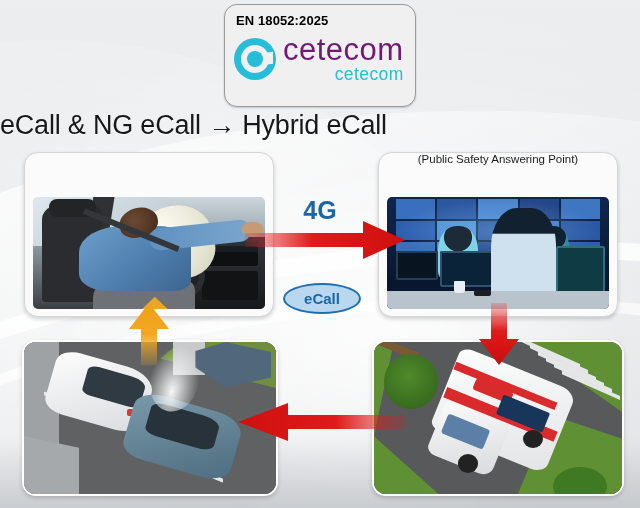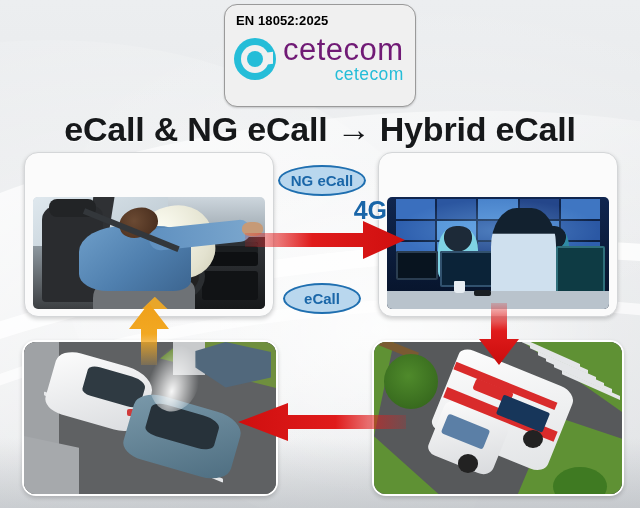--- a/index.html
+++ b/index.html
@@ -45,22 +45,22 @@
       border-radius:50%;background:#f0f0f0;}
   .c-mark::after{content:"";position:absolute;left:13px;top:13px;width:16px;height:16px;
       border-radius:50%;background:#25bdd8;}
   .c-gap{position:absolute;right:3px;top:15px;width:19px;height:12px;background:#f0f0f0;
       transform:skewY(-7deg);}
   .c-words{margin-left:7px;line-height:1;}
   .w-cetecom{font-size:31px;color:#701a75;letter-spacing:.5px;font-weight:400;}
   .w-adv{font-size:17.5px;color:#25bdd8;letter-spacing:.4px;text-align:right;margin-top:1px;}
 
   
-  #heading{position:absolute;left:0;right:0;top:110px;text-align:center;
-      font-size:34px;font-weight:bold;color:#16181a;letter-spacing:-.2px;
+  #heading{position:absolute;left:0;right:0;top:110px;
+      font-size:27px;font-weight:normal;color:#16181a;letter-spacing:-.2px;
       text-shadow:0 1px 1px rgba(255,255,255,.8);}
 
   
   .card{position:absolute;background:#fbfbfb;border:1px solid #d4d6d8;border-radius:14px;
       box-shadow:0 2px 4px rgba(0,0,0,.18);}
   #card-ivs{left:24px;top:152px;width:248px;height:163px;}
   #card-psap{left:378px;top:152px;width:238px;height:163px;}
   #card-crash{left:22px;top:340px;width:252px;height:152px;background:#555;border:2px solid #fff;overflow:hidden;}
   #card-amb{left:372px;top:340px;width:248px;height:152px;background:#555;border:2px solid #fff;overflow:hidden;}
   .card-title{text-align:center;font-weight:bold;font-size:15px;color:#1a1c1e;padding-top:5px;line-height:1.05;}
@@ -166,22 +166,22 @@
   .am-light{position:absolute;left:40%;top:28%;width:16%;height:8%;background:#d92b2b;border-radius:3px;transform:rotate(22deg);}
   .am-win{position:absolute;left:50%;top:40%;width:20%;height:14%;background:#17365a;border-radius:2px;transform:rotate(22deg);}
   .am-wind{position:absolute;left:28%;top:52%;width:18%;height:14%;background:#5b7fa6;border-radius:3px;transform:rotate(22deg);}
   .am-wheel{position:absolute;width:8%;height:12%;background:#222;border-radius:50%;}
 
   
   .pill{position:absolute;border:2px solid #1f6fb0;background:#b9d7ee;border-radius:50%;
       color:#1a66a8;font-weight:bold;display:flex;align-items:center;justify-content:center;}
   #pill-ng{left:278px;top:165px;width:84px;height:27px;font-size:15px;}
   #pill-ec{left:283px;top:283px;width:74px;height:27px;font-size:15px;justify-content:center;}
-  .gtxt{position:absolute;color:#1a66a8;font-weight:bold;text-align:right;width:110px;left:265px;
-      text-shadow:0 1px 0 rgba(255,255,255,.7);padding-left:12px;}
+  .gtxt{position:absolute;color:#1a66a8;font-weight:bold;text-align:center;width:110px;left:265px;
+      text-shadow:0 1px 0 rgba(255,255,255,.7);}
   #g4{top:196px;font-size:25px;}
   #g23{top:247px;font-size:25px;}
 
   
   .arrow{position:absolute;}
   #ar-right{left:245px;top:220px;width:160px;height:40px;}
   #ar-left{left:238px;top:402px;width:168px;height:40px;}
   #ar-down{left:478px;top:303px;width:42px;height:62px;}
   #ar-up{left:128px;top:303px;width:42px;height:62px;}
 </style>
@@ -228,20 +228,21 @@
       <div class="iv-torso"></div>
       <div class="iv-head"></div>
       <div class="iv-arm"></div>
         <div class="iv-hand"></div>
       <div class="iv-belt"></div>
       <div class="iv-amber"></div>
     </div>
   </div>
 
   <div class="card" id="card-psap">
+    <div class="card-sub">(Public Safety Answering Point)</div>
     <div class="photo psap-ph">
       <div class="ps-wall" id="psWall">
           <i style="background: rgb(58, 111, 190);"></i>
           <i style="background: rgb(43, 86, 160);"></i>
           <i style="background: rgb(74, 132, 204);"></i>
           <i style="background: rgb(36, 70, 138);"></i>
           <i style="background: rgb(63, 118, 194);"></i>
           <i style="background: rgb(46, 95, 174);"></i>
           <i style="background: rgb(80, 144, 214);"></i>
           <i style="background: rgb(39, 80, 154);"></i>
@@ -312,23 +313,20 @@
       <div class="am-stripe2"></div>
         <div class="am-stripe"></div>
       <div class="am-light"></div>
         <div class="am-win"></div>
         <div class="am-wind"></div>
       <div class="am-wheel" style="left:34%;top:74%"></div>
       <div class="am-wheel" style="left:60%;top:58%"></div>
     </div>
   </div>
 
-  <div class="pill" id="pill-ng">
-    <span>NG eCall</span>
-  </div>
   <div class="gtxt" id="g4">4G</div>
   <div class="pill" id="pill-ec">
     <span>eCall</span>
   </div>
 
   <svg class="arrow" id="ar-right" viewBox="0 0 160 40">
     <defs>
         <linearGradient id="gR" x1="0" x2="1">
           <stop offset="0" stop-color="#e01b1b" stop-opacity=".18"></stop>
           <stop offset=".42" stop-color="#e01b1b" stop-opacity="1"></stop>

